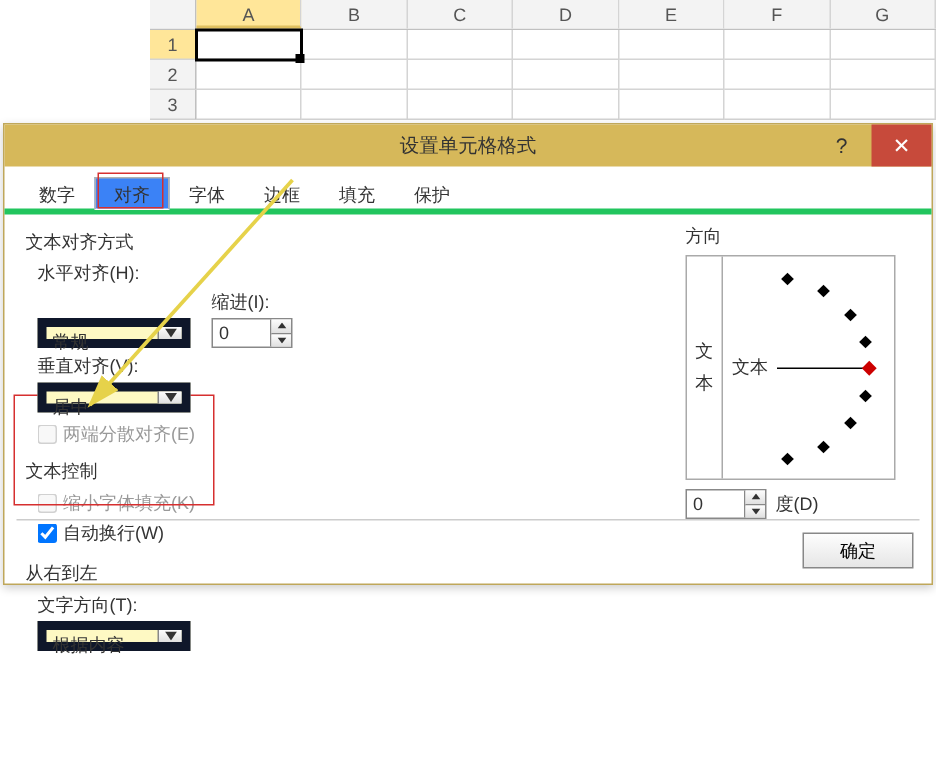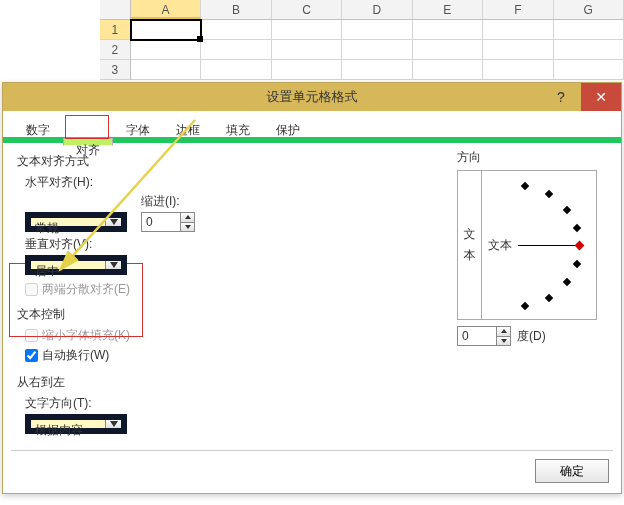--- a/index.html
+++ b/index.html
@@ -15,29 +15,29 @@
   .row { display: flex; height: 20px; }
   .rowhdr { width: 32px; border-right: 1px solid #c0c0c0; border-bottom: 1px solid #d4d4d4; background: #f3f3f3; text-align: center; font-size: 12px; line-height: 20px; color: #555; }
   .rowhdr.sel { background: #ffe699; }
   .cell { width: 73px; border-right: 1px solid #d4d4d4; border-bottom: 1px solid #d4d4d4; }
   .cell.active { outline: 2px solid #000; outline-offset: -1px; position: relative; }
   .cell.active::after { content: ""; position: absolute; right: -3px; bottom: -3px; width: 6px; height: 6px; background: #000; }
   .leftpanel { position: absolute; left: 0; top: 20px; width: 100px; height: 60px; background: #f3f3f3; border-right: 1px solid #c0c0c0; font-size: 12px; padding: 4px; color:#333; }
   .sheetbody { margin-left: 100px; }
 
   
-  .dialog { position: absolute; left: 2px; top: 82px; width: 620px; height: 412px; border: 1px solid #bfa75a; background: #fff; box-shadow: 0 2px 6px rgba(0,0,0,0.2); }
+  .dialog { position: absolute; left: 2px; top: 82px; width: 620px; height: 308px; border: 1px solid #bfa75a; background: #fff; box-shadow: 0 2px 6px rgba(0,0,0,0.2); }
   .titlebar { height: 28px; background: #d6b85a; display: flex; align-items: center; justify-content: center; position: relative; font-size: 13px; color: #333; }
   .titlebar .title { }
   .titlebuttons { position: absolute; right: 0; top: 0; display: flex; }
   .tbtn { width: 40px; height: 28px; display: flex; align-items: center; justify-content: center; font-size: 14px; color: #333; }
   .tbtn.close { background: #c74a3b; color: #fff; }
-  .tabbar { height: 26px; border-bottom: 6px solid #22c55e; display: flex; padding-left: 10px; margin-top: 6px;}
+  .tabbar { height: 26px; border-bottom: 4px solid #22c55e; display: flex; padding-left: 10px; margin-top: 6px;}
   .tab { padding: 3px 12px; font-size: 12px; border: 1px solid transparent; border-bottom: none; color: #333; cursor: pointer; position:relative; top:1px; }
-  .tab.active { border-color: #b0b0b0; background: #bef264; border-bottom: 1px solid #fff; margin-top: 20px; }
+  .tab.active { border-color: #b0b0b0; background: #3b82f6; border-bottom: 1px solid #fff; }
   .dlgbody { padding: 10px 14px; font-size: 12px; color: #333; position: relative; height: 320px; }
   .group-title { font-size: 12px; margin-bottom: 4px; font-family: Liberation Mono, monospace; }
   .field { margin: 4px 0 2px 8px; }
   .lbl { font-size: 12px; display: block; margin-bottom: 2px; }
   .combo { display: inline-block; border: 6px solid #0f172a; height: 20px; background: #fef9c3; position: relative; }
   .combo .val { padding: 2px 18px 2px 4px; font-size: 12px; display: inline-block; min-width: 90px; }
   .combo .arrow { position: absolute; right: 0; top: 0; width: 16px; height: 100%; border-left: 1px solid #888; background: linear-gradient(#fdfdfd,#e0e0e0); display: flex; align-items: center; justify-content: center; }
   .combo .arrow svg { width: 8px; height: 6px; }
   .indentrow { display: inline-flex; align-items: flex-start; gap: 6px; margin-left: 14px; }
   .spinner { display:inline-flex; border:1px solid #888; height:20px; }

